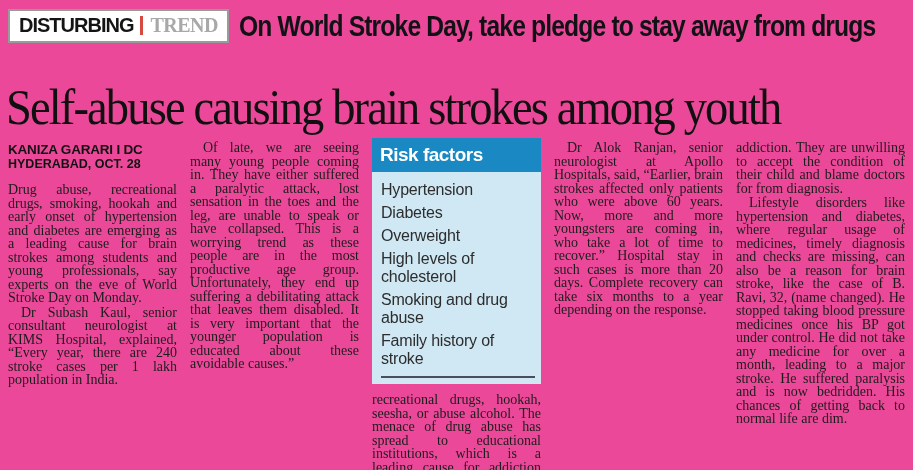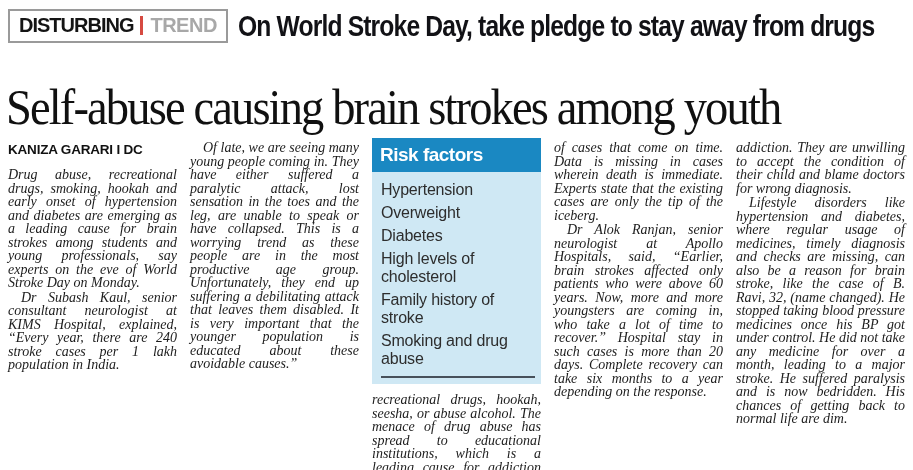--- a/index.html
+++ b/index.html
@@ -1,20 +1,20 @@
 <!DOCTYPE html>
 <html><head>
 <meta charset="utf-8">
 <style>
   * { box-sizing: border-box; }
   html, body { margin: 0; padding: 0; background: #e8e8e8; }
   .page {
     position: relative;
     width: 913px; height: 470px;
-    background: #ffffff;
+    background: #ec4899;
     overflow: hidden;
     font-family: "Liberation Serif", serif;
     color: #1c1c1c;
   }
 
   
   .top-row {
     position: absolute; top: 9px; left: 8px; right: 4px;
     display: flex; align-items: center; gap: 10px;
     white-space: nowrap;
@@ -25,21 +25,21 @@
     padding: 3px 9px 4px 9px;
     flex: 0 0 auto;
   }
   .badge-primary {
     font-family: "Liberation Sans", sans-serif;
     font-weight: bold; font-size: 20px; letter-spacing: -1px;
     color: #141414;
   }
   .badge-divider { width: 3px; height: 19px; background: #d64a41; }
   .badge-secondary {
-    font-family: Liberation Sans, sans-serif;
+    font-family: Liberation Serif, serif;
     font-weight: bold; font-size: 20px; letter-spacing: -0.5px;
     color: #a8a8a8;
   }
   .kicker {
     font-family: "Liberation Sans", sans-serif;
     font-weight: bold; font-size: 29px; letter-spacing: -1px;
     color: #121216;
     transform: scaleX(0.85); transform-origin: left center;
   }
 
@@ -57,21 +57,21 @@
   .columns {
     position: absolute; top: 113px; left: 8px; width: 897px; bottom: 0;
     display: flex; gap: 13px; margin-top: 23px;
   }
   .col {
     flex: 1 1 0; min-width: 0;
     font-size: 14px; line-height: 13.5px;
     text-align: justify;
     padding-top: 5px;
   }
-  .col p { margin: 0 0 1px 0; font-style: italic; }
+  .col p { margin: 0 0 1px 0; }
   .col p.indent { text-indent: 13px; }
 
   
   .byline {
     font-family: "Liberation Sans", sans-serif;
     font-weight: bold; color: #111;
     margin: 1px 0 11px 0; text-align: left;
   }
   .byline-author { font-size: 13.5px; line-height: 15px; letter-spacing: -0.2px; }
   .byline-dateline { font-size: 12.5px; line-height: 15px; }
@@ -110,51 +110,51 @@
     <div class="kicker">On World Stroke Day, take pledge to stay away from drugs</div>
   </div>
 
   <h1 class="headline">Self-abuse causing brain strokes among youth</h1>
 
   <div class="columns">
 
     <div class="col">
       <div class="byline">
         <div class="byline-author">KANIZA GARARI I DC</div>
+        <div class="byline-dateline">HYDERABAD, OCT. 28</div>
       </div>
       <p>Drug abuse, recreational drugs, smoking, hookah and early onset of hypertension and diabetes are emerging as a leading cause for brain strokes among students and young professionals, say experts on the eve of World Stroke Day on Monday.</p>
       <p class="indent">Dr Subash Kaul, senior consultant neurologist at KIMS Hospital, explained, “Every year, there are 240 stroke cases per 1 lakh population in India.</p>
     </div>
 
     <div class="col">
       <p class="indent">Of late, we are seeing many young people coming in. They have either suffered a paralytic attack, lost sensation in the toes and the leg, are unable to speak or have collapsed. This is a worrying trend as these people are in the most productive age group. Unfortunately, they end up suffering a debilitating attack that leaves them disabled. It is very important that the younger population is educated about these avoidable causes.”</p>
     </div>
 
     <div class="col col-risk">
       <div class="risk-box">
         <div class="risk-header">
           <span>Risk factors</span>
         </div>
         <div class="risk-body">
           <div class="risk-item">Hypertension</div>
+          <div class="risk-item">Diabetes</div>
           <div class="risk-item">Overweight</div>
-          <div class="risk-item">Diabetes</div>
           <div class="risk-item">High levels of cholesterol</div>
+          <div class="risk-item">Smoking and drug abuse</div>
           <div class="risk-item">Family history of stroke</div>
-          <div class="risk-item">Smoking and drug abuse</div>
           <div class="risk-rule"></div>
         </div>
       </div>
       <p>recreational drugs, hookah, seesha, or abuse alcohol. The menace of drug abuse has spread to educational institutions, which is a leading cause for addiction and loss of productive life. Hospital data that exists is</p>
     </div>
 
     <div class="col">
-      <p>of cases that come on time. Data is missing in cases wherein death is immediate. Experts state that the existing cases are only the tip of the iceberg.</p>
       <p class="indent">Dr Alok Ranjan, senior neurologist at Apollo Hospitals, said, “Earlier, brain strokes affected only patients who were above 60 years. Now, more and more youngsters are coming in, who take a lot of time to recover.” Hospital stay in such cases is more than 20 days. Complete recovery can take six months to a year depending on the response.</p>
     </div>
 
     <div class="col">
-      <p>addiction. They are unwilling to accept the condition of their child and blame doctors for wrong diagnosis.</p>
+      <p>addiction. They are unwilling to accept the condition of their child and blame doctors for from diagnosis.</p>
       <p class="indent">Lifestyle disorders like hypertension and diabetes, where regular usage of medicines, timely diagnosis and checks are missing, can also be a reason for brain stroke, like the case of B. Ravi, 32, (name changed). He stopped taking blood pressure medicines once his BP got under control. He did not take any medicine for over a month, leading to a major stroke. He suffered paralysis and is now bedridden. His chances of getting back to normal life are dim.</p>
     </div>
 
   </div>
 </div>
 
 </body></html>

